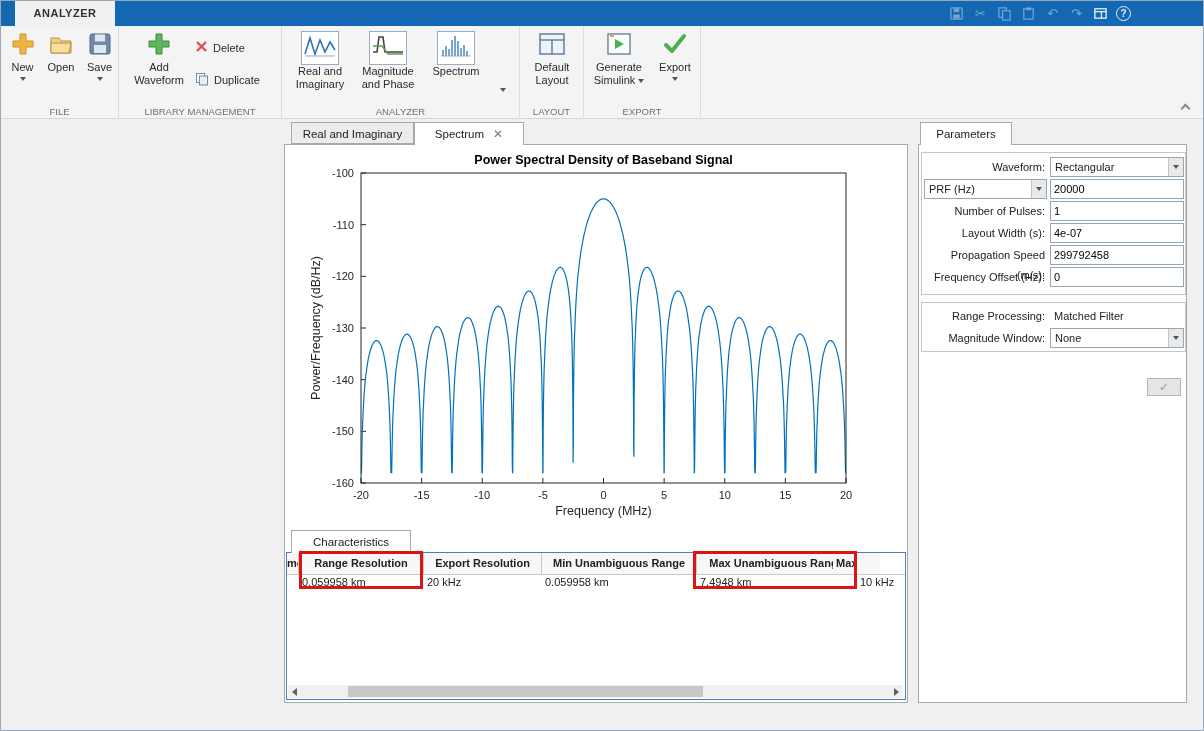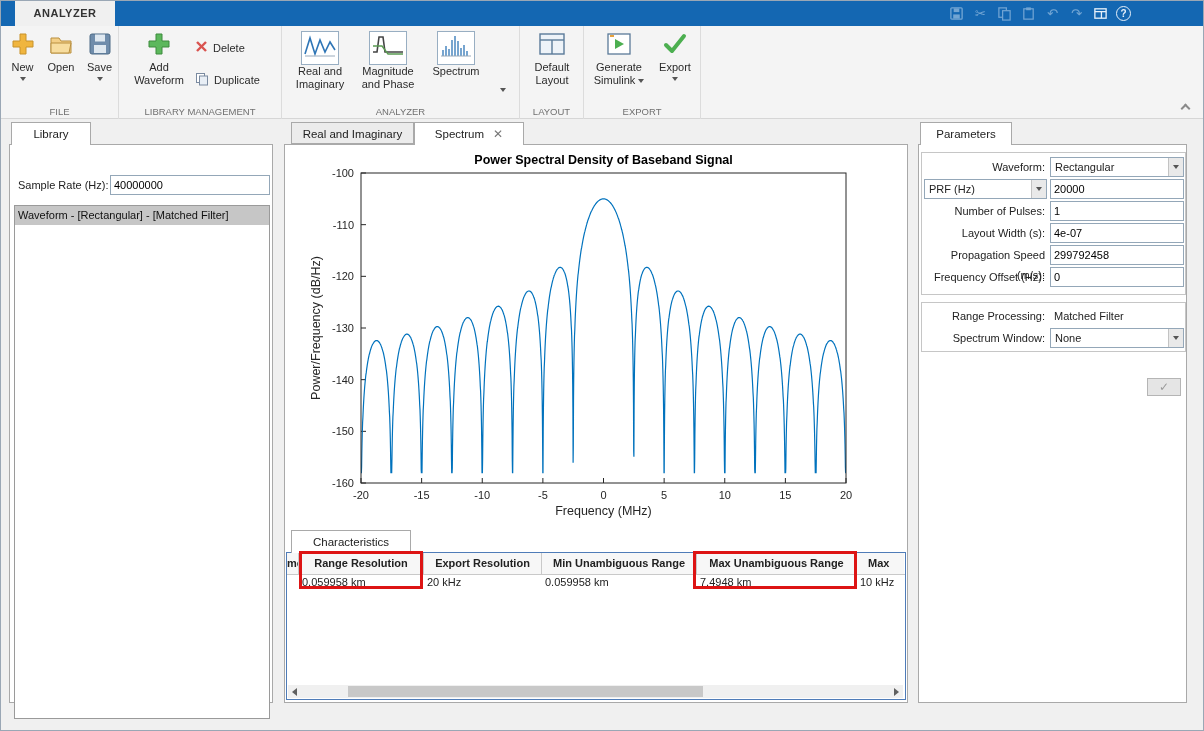--- a/index.html
+++ b/index.html
@@ -274,30 +274,20 @@
         <span class="tri-down" style="margin-top:3px;"></span>
       </div>
       <div class="rsec-label">EXPORT</div>
     </div>
   </div>
 
   <div class="collapse-btn">
       <span class="chev-up"></span>
     </div>
 
-  <div id="left-panel">
-    <div class="panel-tab" style="left:2px;top:1px;width:80px;">Library</div>
-    <div class="panel-body">
-      <span class="samp-label">Sample Rate (Hz):</span>
-      <input class="samp-input" type="text" value="40000000" style="">
-      <div class="lib-list">
-        <div class="lib-item-sel">Waveform - [Rectangular] - [Matched Filter]</div>
-      </div>
-    </div>
-  </div>
 
   <div id="center-panel">
     <div class="panel-tab inactive" style="left:7px;top:1px;width:123px;">Real and Imaginary</div>
     <div class="panel-tab" style="left:130px;top:1px;width:110px;">
       <span>Spectrum</span><span class="ctab-close">✕</span>
     </div>
     <div class="panel-body"></div>
 
     <svg id="psd-chart" width="624" height="384">
         <defs>
@@ -346,21 +336,21 @@
       </svg>
 
     <div class="panel-tab" style="left:7px;top:409px;width:120px;">Characteristics</div>
 
     <div class="char-table">
       <div class="cth" style="left:0;width:12px;text-align:right;">me</div>
       <div class="cth" style="left:12px;width:125px;">Range Resolution</div>
       <div class="cth" style="left:137px;width:118px;">Export Resolution</div>
       <div class="cth" style="left:255px;width:155px;">Min Unambiguous Range</div>
       <div class="cth" style="left:410px;width:160px;">Max Unambiguous Range</div>
-      <div class="cth" style="left:570px;width:47px;text-align:left;padding-left:11px;border-right:none;">Max</div>
+      <div class="cth" style="left:546px;width:47px;text-align:left;padding-left:3px;border-right:none;">Max</div>
       <div class="ct-headline"></div>
       <div class="ctd" style="left:0;width:12px;"></div>
       <div class="ctd" style="left:12px;width:125px;">0.059958 km</div>
       <div class="ctd" style="left:137px;width:118px;">20 kHz</div>
       <div class="ctd" style="left:255px;width:155px;">0.059958 km</div>
       <div class="ctd" style="left:410px;width:160px;">7.4948 km</div>
       <div class="ctd" style="left:570px;width:47px;">10 kHz</div>
 
       <div class="hscroll">
         <div class="hs-arrow" style="left:0;">
@@ -409,21 +399,21 @@
       <input class="pfield" style="top: 100px;" type="text" value="299792458">
 
       <div class="prow-label" style="top:122px;">Frequency Offset (Hz):</div>
       <input class="pfield" style="top: 122px;" type="text" value="0">
 
       <div class="pgroup" style="top:157px;height:50px;"></div>
 
       <div class="prow-label" style="top:161px;">Range Processing:</div>
       <div class="pstatic" style="top:161px;">Matched Filter</div>
 
-      <div class="prow-label" style="top:183px;">Spectrum Window:</div>
+      <div class="prow-label" style="top:183px;">Magnitude Window:</div>
       <div class="combo" style="left:131px;top:183px;width:134px;">
         <span class="ctext">None</span>
         <span class="cbtn">
             <span class="tri-down"></span>
           </span>
       </div>
 
       <div class="apply-btn">
           <span>✓</span>
         </div>

